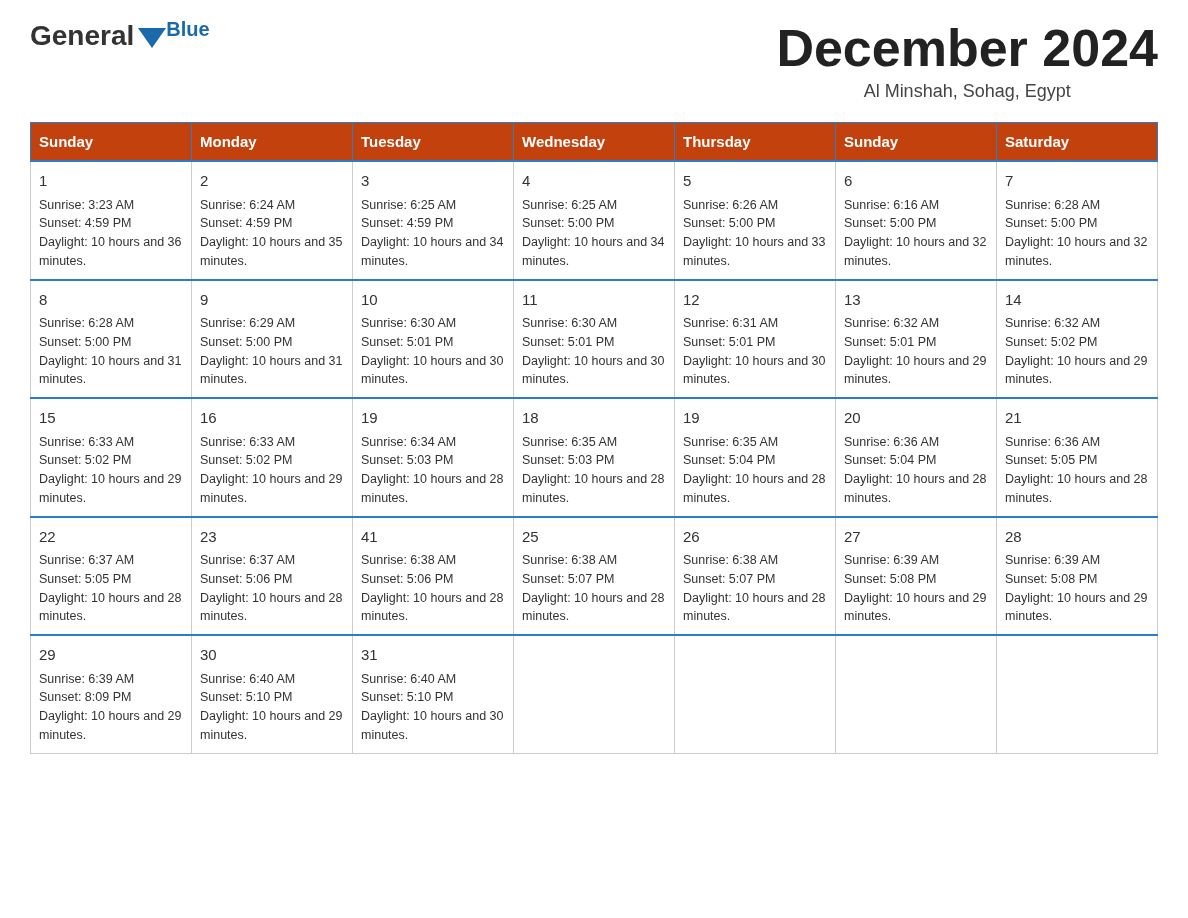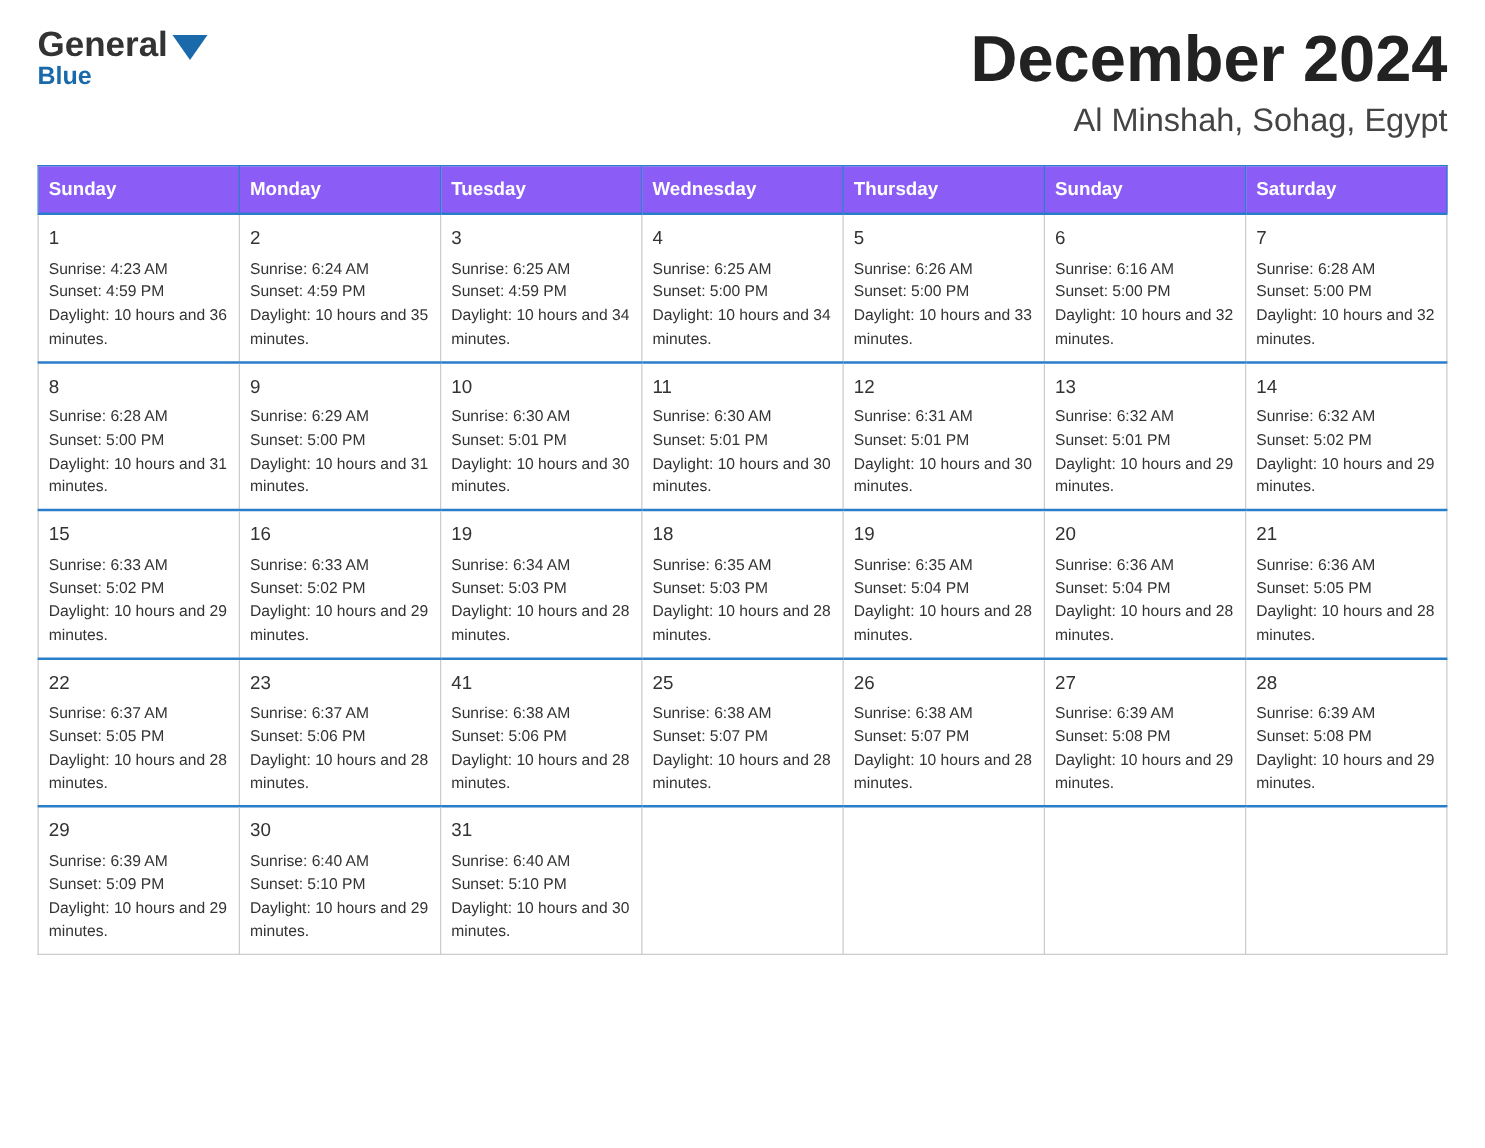--- a/index.html
+++ b/index.html
@@ -11,21 +11,21 @@
       min-height: 918px;
     }
     .header {
       display: flex;
       justify-content: space-between;
       align-items: flex-start;
       margin-bottom: 20px;
     }
     .logo {
       display: flex;
-      flex-direction: column;
+      flex-direction: row;
       align-items: flex-start;
     }
     .logo-top {
       display: flex;
       align-items: center;
     }
     .logo-general {
       font-size: 28px;
       font-weight: bold;
       color: #333;
@@ -49,31 +49,32 @@
       text-align: right;
       margin-left: 31px;
     }
     .month-year {
       font-size: 52px;
       font-weight: bold;
       color: #222;
       line-height: 1.1;
     }
     .location {
-      font-size: 26px;
+      font-size: 18px;
       color: #444;
       margin-top: 4px;
+      text-align: center;
     }
     .calendar {
       width: 100%;
       border-collapse: collapse;
       border: 1px solid #ccc;
     }
     .calendar th {
-      background-color: #8b5cf6;
+      background-color: #c2410c;
       color: #fff;
       font-size: 15px;
       font-weight: bold;
       padding: 10px 8px;
       text-align: left;
       border: 1px solid #2a7dc9;
     }
     .calendar td {
       vertical-align: top;
       padding: 8px;
@@ -120,21 +121,21 @@
         <th>Monday</th>
         <th>Tuesday</th>
         <th>Wednesday</th>
         <th>Thursday</th>
         <th>Sunday</th>
         <th>Saturday</th>
       </tr>
   </thead>
   <tbody id="calendar-body">
   <tr class="row-top">
-        <td><span class="day-num">1</span><span>Sunrise: 4:23 AM</span><br><span>Sunset: 4:59 PM</span><br><span>Daylight: 10 hours and 36 minutes.</span></td>
+        <td><span class="day-num">1</span><span>Sunrise: 3:23 AM</span><br><span>Sunset: 4:59 PM</span><br><span>Daylight: 10 hours and 36 minutes.</span></td>
         <td><span class="day-num">2</span><span>Sunrise: 6:24 AM</span><br><span>Sunset: 4:59 PM</span><br><span>Daylight: 10 hours and 35 minutes.</span></td>
         <td><span class="day-num">3</span><span>Sunrise: 6:25 AM</span><br><span>Sunset: 4:59 PM</span><br><span>Daylight: 10 hours and 34 minutes.</span></td>
         <td><span class="day-num">4</span><span>Sunrise: 6:25 AM</span><br><span>Sunset: 5:00 PM</span><br><span>Daylight: 10 hours and 34 minutes.</span></td>
         <td><span class="day-num">5</span><span>Sunrise: 6:26 AM</span><br><span>Sunset: 5:00 PM</span><br><span>Daylight: 10 hours and 33 minutes.</span></td>
         <td><span class="day-num">6</span><span>Sunrise: 6:16 AM</span><br><span>Sunset: 5:00 PM</span><br><span>Daylight: 10 hours and 32 minutes.</span></td>
         <td><span class="day-num">7</span><span>Sunrise: 6:28 AM</span><br><span>Sunset: 5:00 PM</span><br><span>Daylight: 10 hours and 32 minutes.</span></td>
       </tr>
       <tr class="row-top">
         <td><span class="day-num">8</span><span>Sunrise: 6:28 AM</span><br><span>Sunset: 5:00 PM</span><br><span>Daylight: 10 hours and 31 minutes.</span></td>
         <td><span class="day-num">9</span><span>Sunrise: 6:29 AM</span><br><span>Sunset: 5:00 PM</span><br><span>Daylight: 10 hours and 31 minutes.</span></td>
@@ -156,21 +157,21 @@
       <tr class="row-top">
         <td><span class="day-num">22</span><span>Sunrise: 6:37 AM</span><br><span>Sunset: 5:05 PM</span><br><span>Daylight: 10 hours and 28 minutes.</span></td>
         <td><span class="day-num">23</span><span>Sunrise: 6:37 AM</span><br><span>Sunset: 5:06 PM</span><br><span>Daylight: 10 hours and 28 minutes.</span></td>
         <td><span class="day-num">41</span><span>Sunrise: 6:38 AM</span><br><span>Sunset: 5:06 PM</span><br><span>Daylight: 10 hours and 28 minutes.</span></td>
         <td><span class="day-num">25</span><span>Sunrise: 6:38 AM</span><br><span>Sunset: 5:07 PM</span><br><span>Daylight: 10 hours and 28 minutes.</span></td>
         <td><span class="day-num">26</span><span>Sunrise: 6:38 AM</span><br><span>Sunset: 5:07 PM</span><br><span>Daylight: 10 hours and 28 minutes.</span></td>
         <td><span class="day-num">27</span><span>Sunrise: 6:39 AM</span><br><span>Sunset: 5:08 PM</span><br><span>Daylight: 10 hours and 29 minutes.</span></td>
         <td><span class="day-num">28</span><span>Sunrise: 6:39 AM</span><br><span>Sunset: 5:08 PM</span><br><span>Daylight: 10 hours and 29 minutes.</span></td>
       </tr>
       <tr class="row-top">
-        <td><span class="day-num">29</span><span>Sunrise: 6:39 AM</span><br><span>Sunset: 5:09 PM</span><br><span>Daylight: 10 hours and 29 minutes.</span></td>
+        <td><span class="day-num">29</span><span>Sunrise: 6:39 AM</span><br><span>Sunset: 8:09 PM</span><br><span>Daylight: 10 hours and 29 minutes.</span></td>
         <td><span class="day-num">30</span><span>Sunrise: 6:40 AM</span><br><span>Sunset: 5:10 PM</span><br><span>Daylight: 10 hours and 29 minutes.</span></td>
         <td><span class="day-num">31</span><span>Sunrise: 6:40 AM</span><br><span>Sunset: 5:10 PM</span><br><span>Daylight: 10 hours and 30 minutes.</span></td>
         <td class="empty-cell"></td>
         <td class="empty-cell"></td>
         <td class="empty-cell"></td>
         <td class="empty-cell"></td>
       </tr>
     </tbody>
 </table>
 

